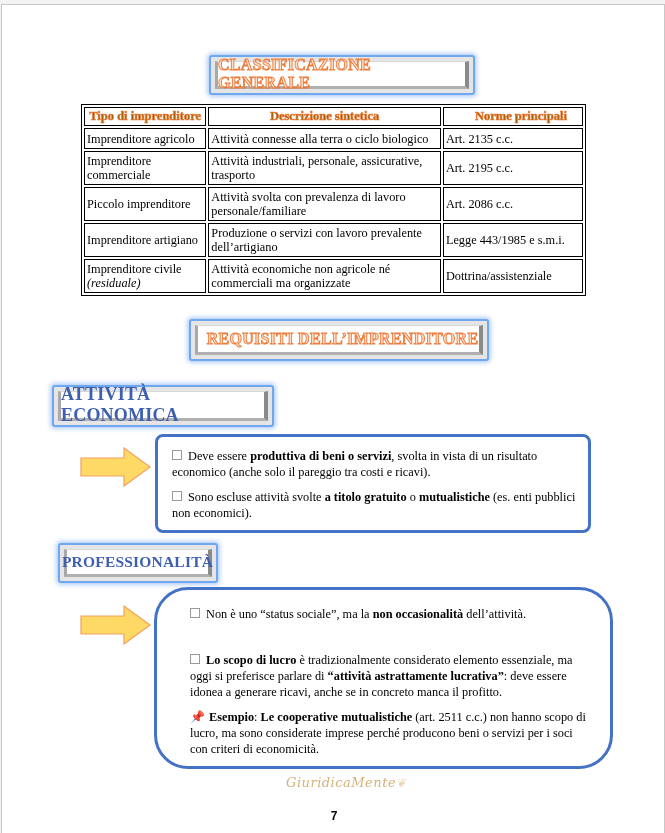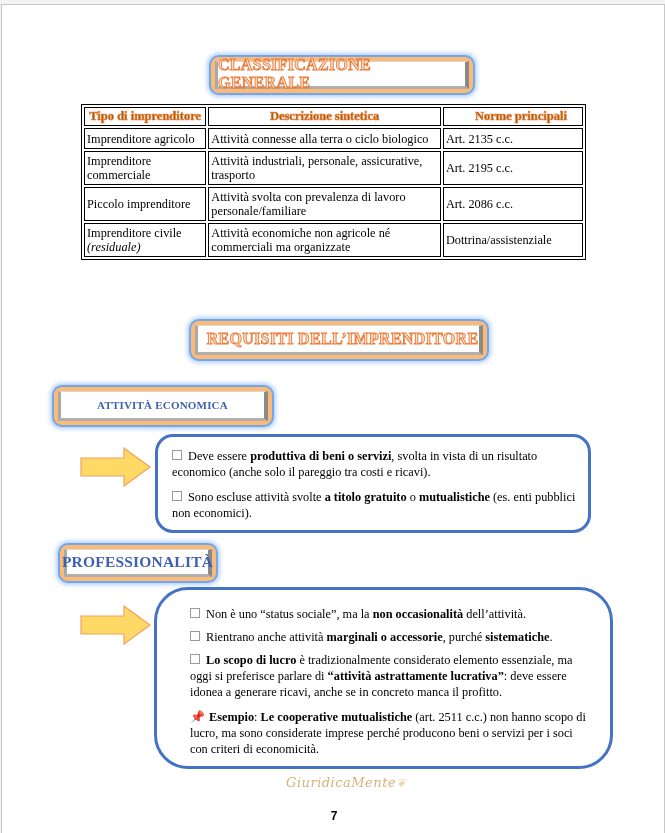--- a/index.html
+++ b/index.html
@@ -13,24 +13,24 @@
   .page {
     position: absolute; left: 1px; top: 4px; width: 662px; height: 829px;
     background: #fff;
     border-left: 1px solid #c8c8c8;
     border-top: 1px solid #c8c8c8;
     border-right: 1px solid #c8c8c8;
   }
   
   .hbox {
     position: absolute;
-    background: #fdba74;
+    background: #e5e5e5;
     border: 2px solid #6fa8f0;
     box-shadow: 0 0 4px 2px rgba(120,170,240,0.55);
-    border-radius: 10px;
+    border-radius: 3px;
   }
   .hbox .inner {
     position: absolute; left: 4px; top: 4px; right: 4px; bottom: 4px;
     border-top: 1px solid #d8d8d8;
     border-left: 3px solid #a9a9a9;
     border-right: 4px solid #8a8a8a;
     border-bottom: 3px solid #b0b0b0;
     display: flex; align-items: center; justify-content: center;
     background: #fff;
   }
@@ -45,21 +45,21 @@
     font-family: "Liberation Serif", serif;
     font-weight: bold;
     color: #3d5fb0;
     letter-spacing: 0.2px;
   }
   #h-class { left: 207px; top: 50px; width: 262px; height: 36px; }
   #h-class .txt-orange { font-size: 16px; }
   #h-req { left: 187px; top: 314px; width: 296px; height: 38px; }
   #h-req .txt-orange { font-size: 16px; padding-left: 8px; }
   #h-att { left: 50px; top: 380px; width: 218px; height: 38px; }
-  #h-att .txt-blue { font-size: 11px; }
+  #h-att .txt-blue { font-size: 18px; }
   #h-prof { left: 56px; top: 538px; width: 156px; height: 36px; }
   #h-prof .txt-blue { font-size: 15.5px; }
 
   
   table.main {
     position: absolute; left: 79px; top: 99px; width: 505px;
     border-collapse: separate; border-spacing: 2px;
     border: 1px solid #000;
     font-size: 12.3px; line-height: 14px;
   }
@@ -88,21 +88,21 @@
 
   
   .arrow { position: absolute; width: 72px; height: 40px; }
   #arrow1 { left: 78px; top: 442px; }
   #arrow2 { left: 78px; top: 600px; }
 
   
   .rbox {
     position: absolute; background: #fff;
     border: 3px solid #4472c4;
-    border-radius: 18px;
+    border-radius: 8px;
     font-size: 12.3px; line-height: 16px;
   }
   #box1 { left: 153px; top: 429px; width: 430px; height: 93px; }
   #box2 { left: 152px; top: 582px; width: 453px; height: 176px; border-radius: 34px; }
   .rbox p { margin: 0; position: absolute; left: 14px; right: 10px; }
   #box1 p.a { top: 11px; }
   #box1 p.b { top: 52px; }
   #box2 p.a { top: 16px; left: 33px; }
   #box2 p.b { top: 39px; left: 33px; }
   #box2 p.c { top: 62px; left: 33px; right: 30px; }
@@ -152,20 +152,25 @@
     <tr class="r2">
       <td>Imprenditore commerciale</td>
       <td>Attività industriali, personale, assicurative, trasporto</td>
       <td>Art. 2195 c.c.</td>
     </tr>
     <tr class="r3">
       <td>Piccolo imprenditore</td>
       <td>Attività svolta con prevalenza di lavoro personale/familiare</td>
       <td>Art. 2086 c.c.</td>
     </tr>
+    <tr class="r4">
+      <td>Imprenditore artigiano</td>
+      <td>Produzione o servizi con lavoro prevalente dell’artigiano</td>
+      <td>Legge 443/1985 e s.m.i.</td>
+    </tr>
     <tr class="r5">
       <td>
         <span>Imprenditore civile</span><br>
         <i>(residuale)</i>
       </td>
       <td>Attività economiche non agricole né commerciali ma organizzate</td>
       <td>Dottrina/assistenziale</td>
     </tr>
   </tbody>
     </table>
@@ -202,23 +207,20 @@
   </div>
 
   <svg class="arrow" id="arrow2" viewBox="0 0 72 40">
     <polygon points="1,11 44,11 44,1 70,20 44,39 44,29 1,29" fill="#ffd966" stroke="#f4a15d" stroke-width="1.2"></polygon>
   </svg>
 
   <div class="rbox" id="box2">
     <p class="a">
       <span class="chk"></span><span>Non è uno “status sociale”, ma la </span><b>non occasionalità</b><span> dell’attività.</span>
     </p>
-    <p class="b">
-      <span class="chk"></span><span>Rientrano anche attività </span><b>marginali o accessorie</b><span>, purché </span><b>sistematiche</b><span>.</span>
-    </p>
     <p class="c">
       <span class="chk"></span><b>Lo scopo di lucro</b><span> è tradizionalmente considerato elemento essenziale, ma oggi si preferisce parlare di </span><b>“attività astrattamente lucrativa”</b><span>: deve essere idonea a generare ricavi, anche se in concreto manca il profitto.</span>
     </p>
     <p class="d">
       <span class="pin">📌</span><b>Esempio</b><span>: </span><b>Le cooperative mutualistiche</b><span> (art. 2511 c.c.) non hanno scopo di lucro, ma sono considerate imprese perché producono beni o servizi per i soci con criteri di economicità.</span>
     </p>
   </div>
 
   <div class="logo">
     <span>GiuridicaMente</span><span class="leaf">❦</span>

